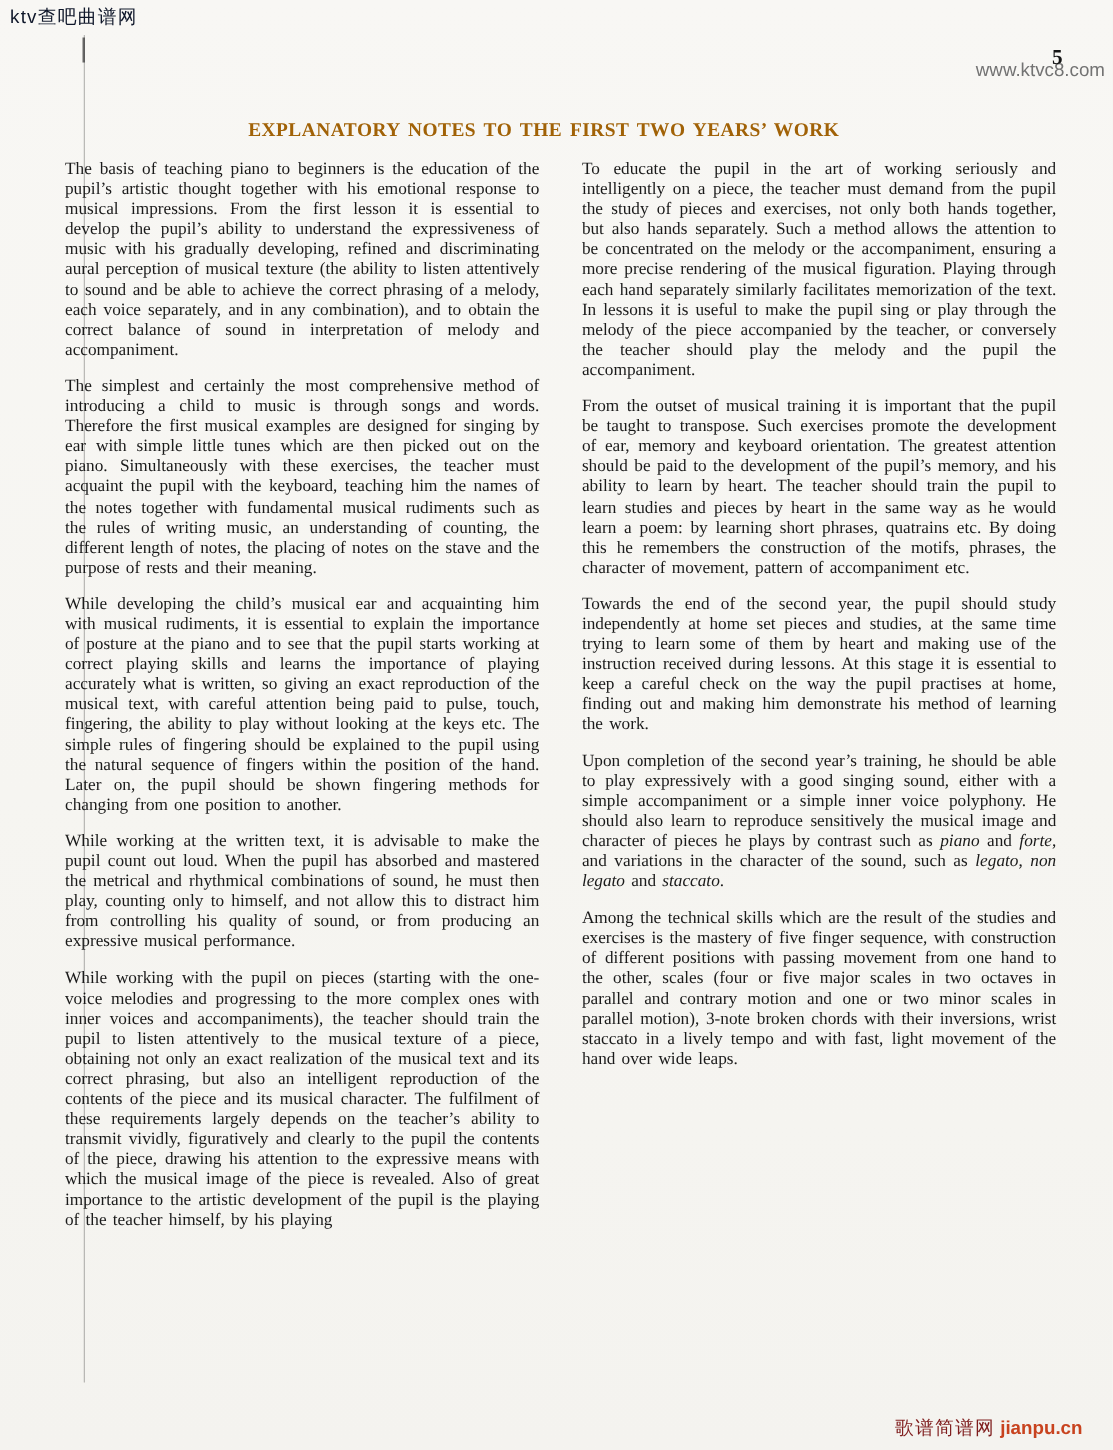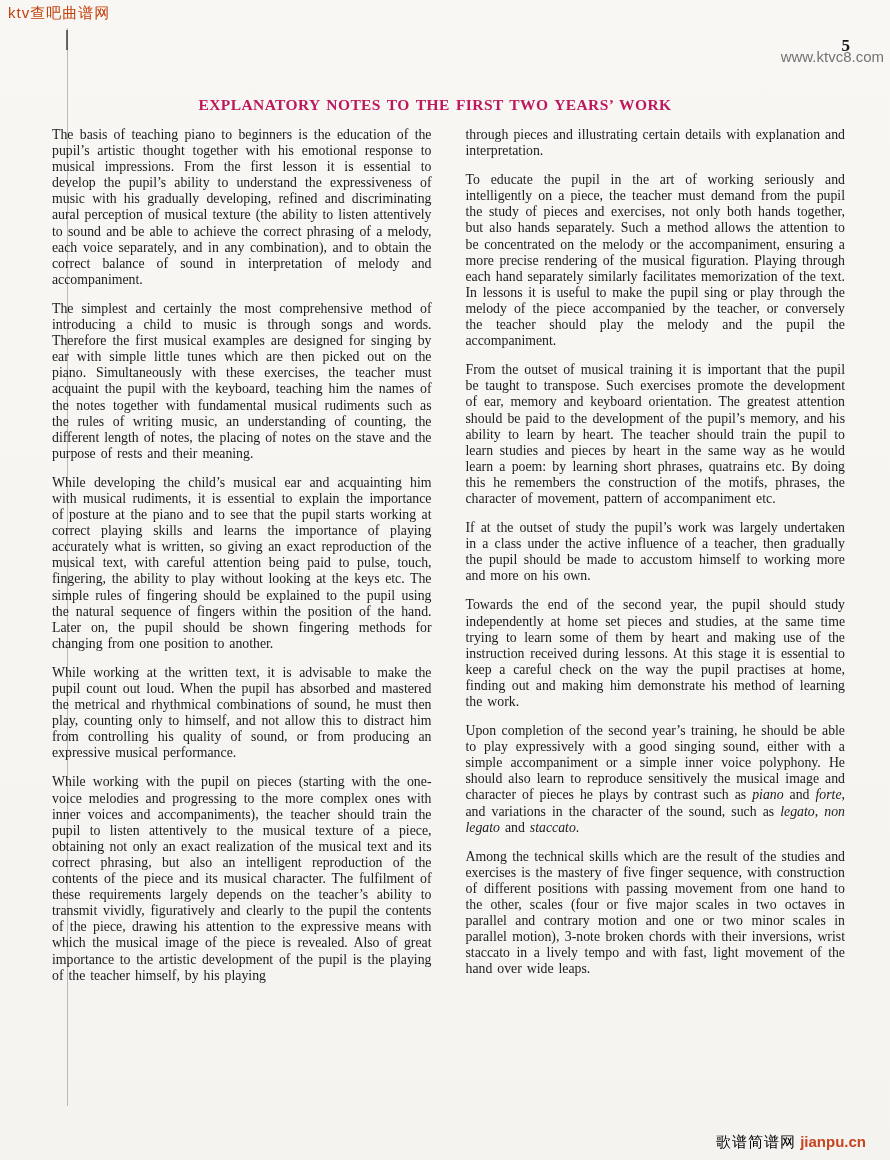--- a/index.html
+++ b/index.html
@@ -25,21 +25,21 @@
     font-size:15px;
   }
   .page-number{
     position:absolute;right:40px;top:36px;
     font-size:17px;font-weight:bold;color:#151515;
   }
   .page-title{
     position:absolute;left:0;right:20px;top:96px;
     text-align:center;
     font-size:15.5px;font-weight:700;letter-spacing:0.4px;
-    color:#be185d;
+    color:#a16207;
     word-spacing:2px;
   }
   .columns{
     position:absolute;left:52px;right:45px;top:127px;
     display:flex;gap:34px;
   }
   .col{flex:1 1 0;min-width:0;}
   .col p{
     margin:0 0 13px 0;
     font-size:13.8px;line-height:16.1px;
@@ -65,43 +65,41 @@
   i{}
 </style>
 </head>
 <body>
 
 <div class="paper"></div>
 
 <div class="fold-line"></div>
 <div class="fold-tick"></div>
 
-<div class="wm-top-left" style="color: #c2410c; text-align: right;">ktv查吧曲谱网</div>
+<div class="wm-top-left" style="color: #0f172a; text-align: right;">ktv查吧曲谱网</div>
 
 <div class="wm-top-right" style="color: #737373; margin-top: 44px;">www.ktvc8.com</div>
 
 <div class="page-number">5</div>
 
 <div class="page-title">EXPLANATORY NOTES TO THE FIRST TWO YEARS’ WORK</div>
 
 <div class="columns">
   <div class="col">
     <p>The basis of teaching piano to beginners is the education of the pupil’s artistic thought together with his emotional response to musical impressions.  From the first lesson it is essential to develop the pupil’s ability to understand the expressiveness of music with his gradually developing, refined and discriminating aural perception of musical texture (the ability to listen attentively to sound and be able to achieve the correct phrasing of a melody, each voice separately, and in any combination), and to obtain the correct balance of sound in interpretation of melody and accompaniment.</p>
     <p>The simplest and certainly the most comprehensive method of introducing a child to music is through songs and words.  Therefore the first musical examples are designed for singing by ear with simple little tunes which are then picked out on the piano.  Simultaneously with these exercises, the teacher must acquaint the pupil with the keyboard, teaching him the names of the notes together with fundamental musical rudiments such as the rules of writing music, an understanding of counting, the different length of notes, the placing of notes on the stave and the purpose of rests and their meaning.</p>
     <p>While developing the child’s musical ear and acquainting him with musical rudiments, it is essential to explain the importance of posture at the piano and to see that the pupil starts working at correct playing skills and learns the importance of playing accurately what is written, so giving an exact reproduction of the musical text, with careful attention being paid to pulse, touch, fingering, the ability to play without looking at the keys etc.  The simple rules of fingering should be explained to the pupil using the natural sequence of fingers within the position of the hand.  Later on, the pupil should be shown fingering methods for changing from one position to another.</p>
     <p>While working at the written text, it is advisable to make the pupil count out loud.  When the pupil has absorbed and mastered the metrical and rhythmical combinations of sound, he must then play, counting only to himself, and not allow this to distract him from controlling his quality of sound, or from producing an expressive musical performance.</p>
     <p>While working with the pupil on pieces (starting with the one-voice melodies and progressing to the more complex ones with inner voices and accompaniments), the teacher should train the pupil to listen attentively to the musical texture of a piece, obtaining not only an exact realization of the musical text and its correct phrasing, but also an intelligent reproduction of the contents of the piece and its musical character.  The fulfilment of these requirements largely depends on the teacher’s ability to transmit vividly, figuratively and clearly to the pupil the contents of the piece, drawing his attention to the expressive means with which the musical image of the piece is revealed.  Also of great importance to the artistic development of the pupil is the playing of the teacher himself, by his playing</p>
   </div>
   <div class="col">
-    <p>through pieces and illustrating certain details with explanation and interpretation.</p>
     <p>To educate the pupil in the art of working seriously and intelligently on a piece, the teacher must demand from the pupil the study of pieces and exercises, not only both hands together, but also hands separately.  Such a method allows the attention to be concentrated on the melody or the accompaniment, ensuring a more precise rendering of the musical figuration.  Playing through each hand separately similarly facilitates memorization of the text.  In lessons it is useful to make the pupil sing or play through the melody of the piece accompanied by the teacher, or conversely the teacher should play the melody and the pupil the accompaniment.</p>
     <p>From the outset of musical training it is important that the pupil be taught to transpose.  Such exercises promote the development of ear, memory and keyboard orientation.  The greatest attention should be paid to the development of the pupil’s memory, and his ability to learn by heart.  The teacher should train the pupil to learn studies and pieces by heart in the same way as he would learn a poem: by learning short phrases, quatrains etc.  By doing this he remembers the construction of the motifs, phrases, the character of movement, pattern of accompaniment etc.</p>
-    <p>If at the outset of study the pupil’s work was largely undertaken in a class under the active influence of a teacher, then gradually the pupil should be made to accustom himself to working more and more on his own.</p>
     <p>Towards the end of the second year, the pupil should study independently at home set pieces and studies, at the same time trying to learn some of them by heart and making use of the instruction received during lessons.  At this stage it is essential to keep a careful check on the way the pupil practises at home, finding out and making him demonstrate his method of learning the work.</p>
     <p>Upon completion of the second year’s training, he should be able to play expressively with a good singing sound, either with a simple accompaniment or a simple inner voice polyphony.  He should also learn to reproduce sensitively the musical image and character of pieces he plays by contrast such as <i>piano</i> and <i>forte</i>, and variations in the character of the sound, such as <i>legato</i>, <i>non legato</i> and <i>staccato</i>.</p>
     <p>Among the technical skills which are the result of the studies and exercises is the mastery of five finger sequence, with construction of different positions with passing movement from one hand to the other, scales (four or five major scales in two octaves in parallel and contrary motion and one or two minor scales in parallel motion), 3-note broken chords with their inversions, wrist staccato in a lively tempo and with fast, light movement of the hand over wide leaps.</p>
   </div>
 </div>
 
 <div class="wm-bottom-right">
-  <span class="wm-site" style="color: #000000;">歌谱简谱网</span>
+  <span class="wm-site" style="color: #7f1d1d;">歌谱简谱网</span>
   <span class="wm-domain" style="color: rgb(200, 67, 31); font-weight: bold;">jianpu.cn</span>
 </div>
 
 </body></html>

